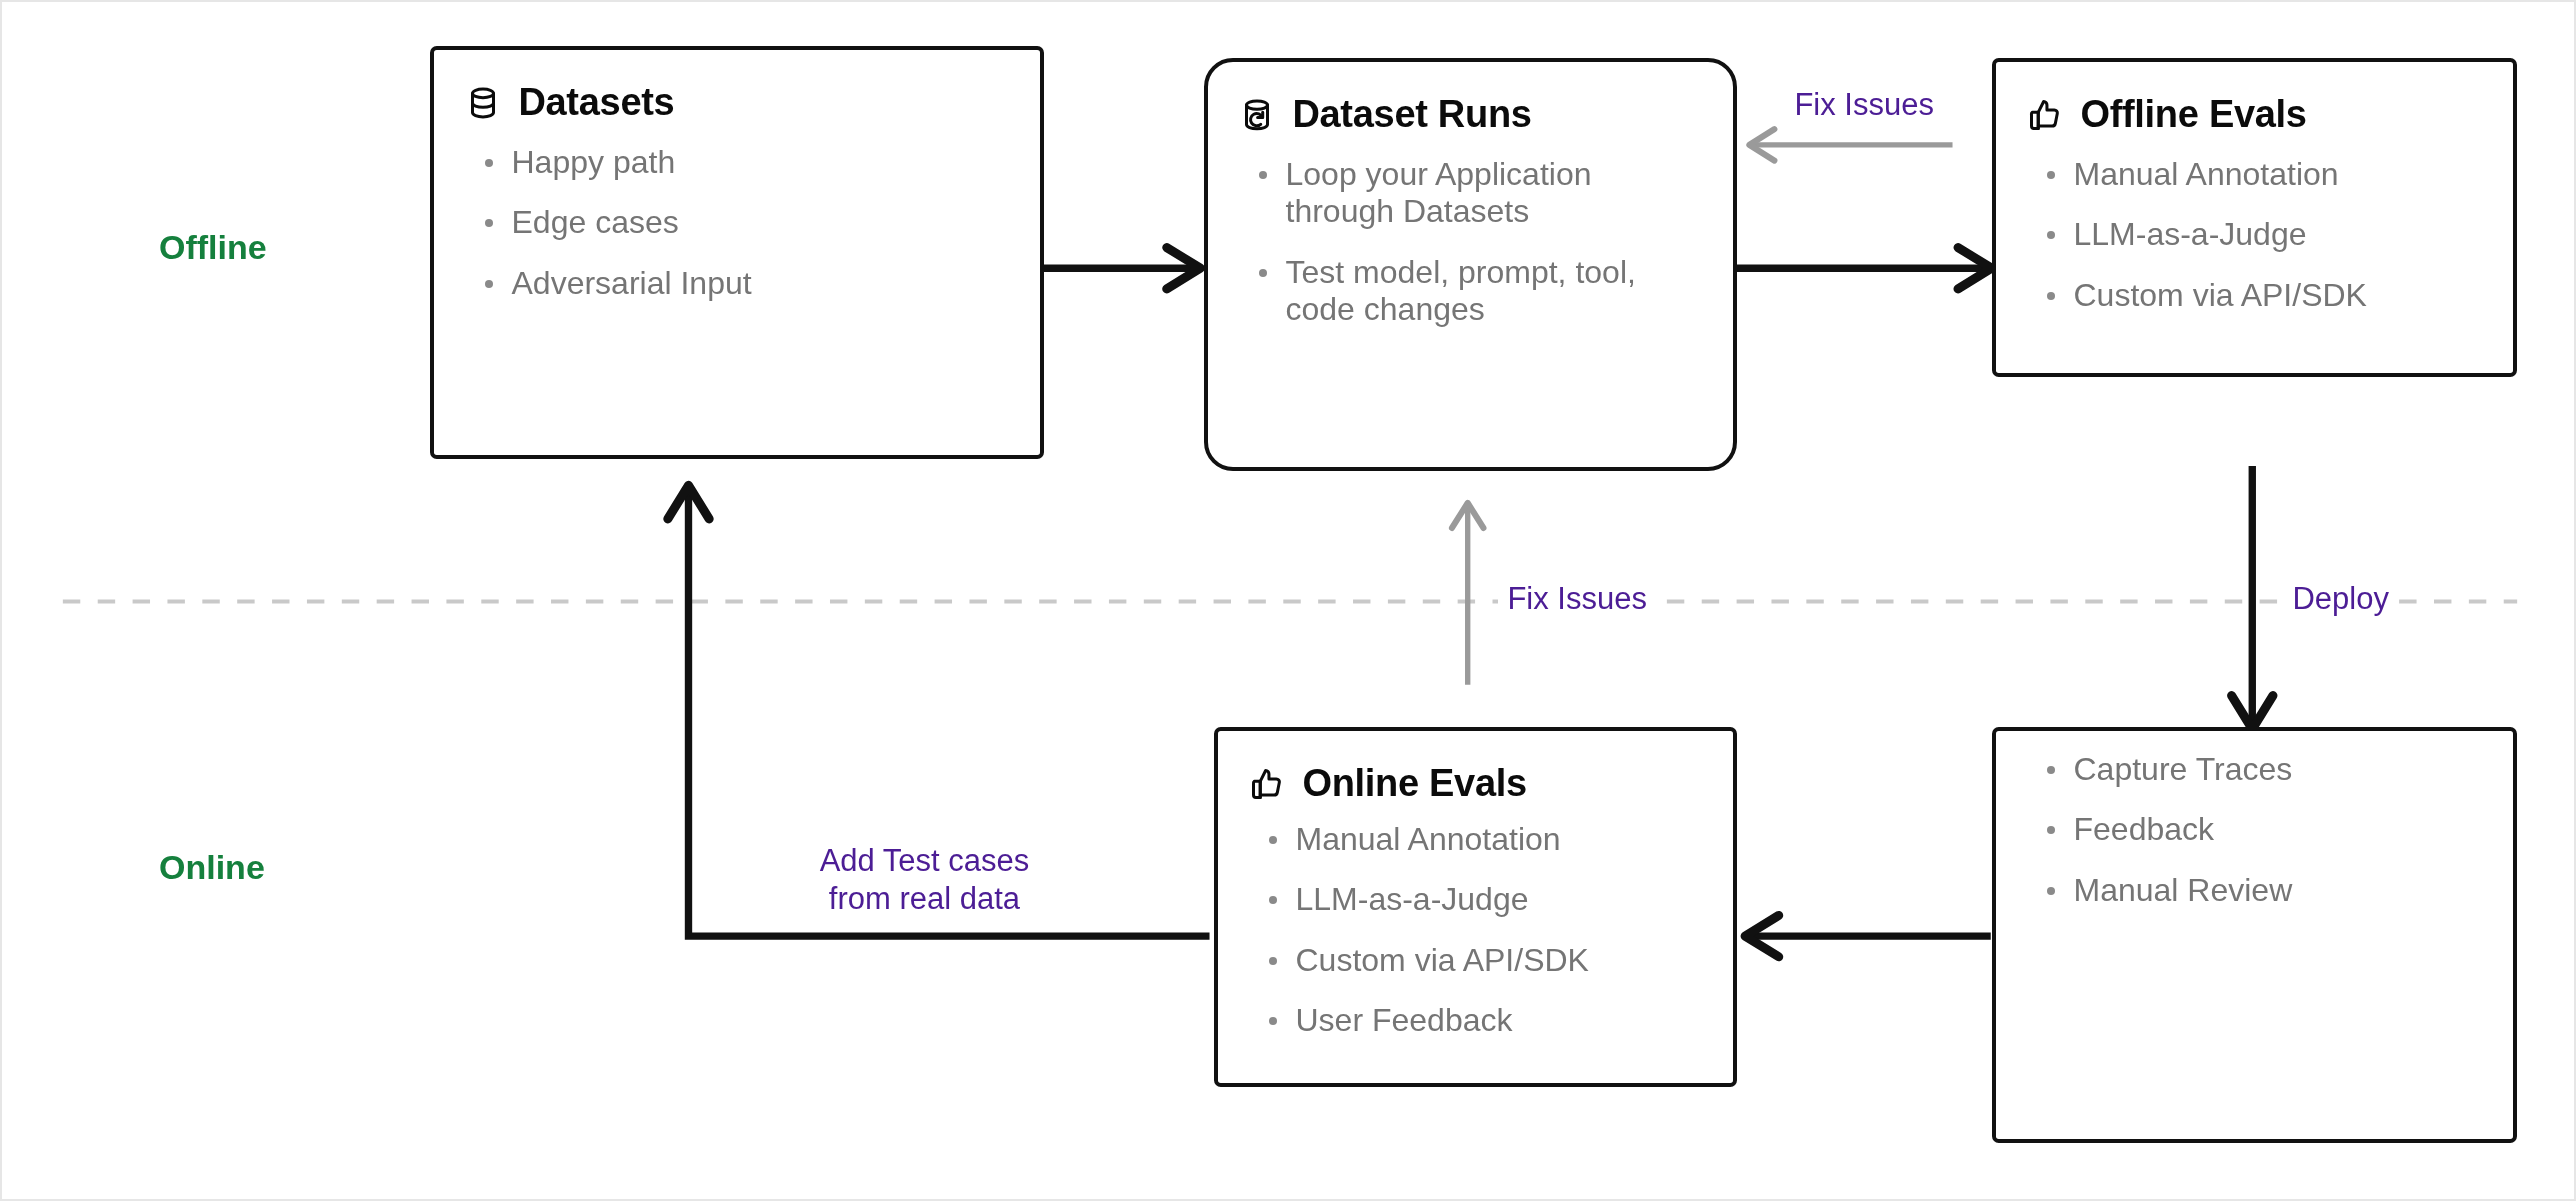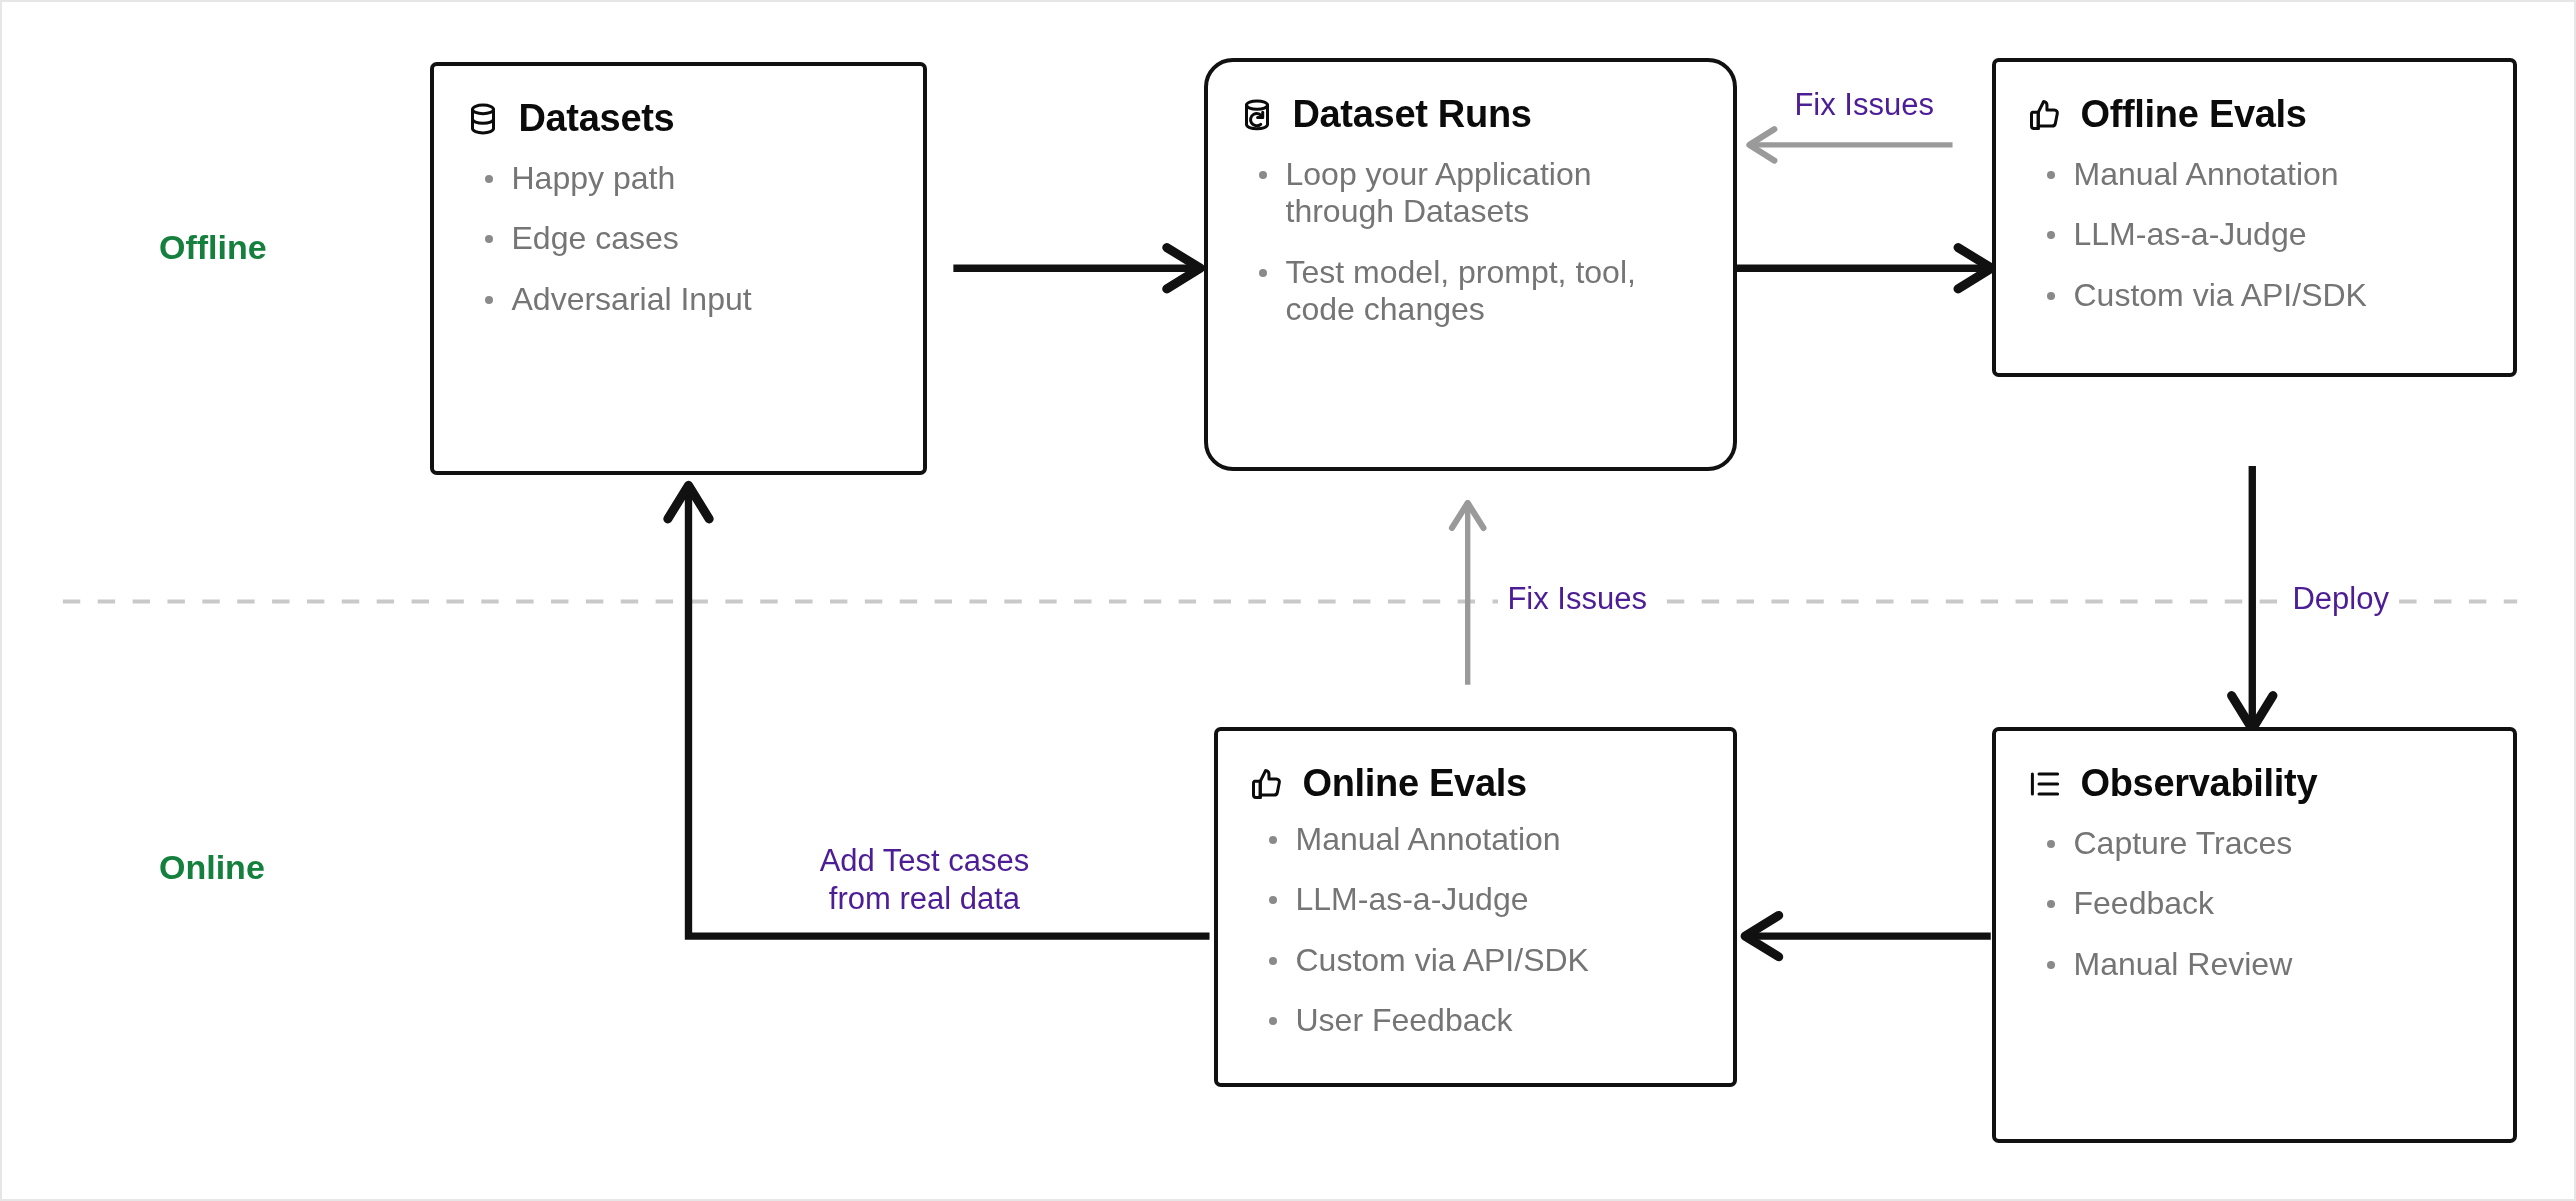--- a/index.html
+++ b/index.html
@@ -135,21 +135,21 @@
 
   <div class="edge-label" style="left:1496px; top:578px;">Fix Issues</div>
 
   <div class="edge-label" style="left:2281px; top:578px;">Deploy</div>
 
   <div class="edge-label center" style="left:802px; top:840px; width:241px; padding:0;">
     <span>Add Test cases</span><br>
     <span>from real data</span>
   </div>
 
-  <div class="node" style="left:428px; top:60px; width:497px; height:413px;">
+  <div class="node" style="left:428px; top:44px; width:614px; height:413px;">
     <div class="node-head">
       <svg class="node-icon" viewBox="0 0 24 24" fill="none" stroke="#0b0b0b" stroke-width="2" stroke-linecap="round" stroke-linejoin="round">
         <ellipse cx="12" cy="5.6" rx="7" ry="2.9"></ellipse>
         <path d="M5 5.6 v12.8 c0 1.6 3.1 2.9 7 2.9 s7 -1.3 7 -2.9 V5.6"></path>
         <path d="M5 12 c0 1.6 3.1 2.9 7 2.9 s7 -1.3 7 -2.9"></path>
       </svg>
       <div class="node-title">Datasets</div>
     </div>
     <ul class="bullets">
       <li>Happy path</li>
@@ -201,29 +201,20 @@
     </div>
     <ul class="bullets" style="padding-top:16px;">
       <li>Manual Annotation</li>
       <li>LLM-as-a-Judge</li>
       <li>Custom via API/SDK</li>
       <li>User Feedback</li>
     </ul>
   </div>
 
   <div class="node" style="left:1990px; top:725px; width:525px; height:416px;">
-    <div class="node-head">
-      <svg class="node-icon" viewBox="0 0 24 24" fill="none" stroke="#0b0b0b" stroke-width="2" stroke-linecap="round" stroke-linejoin="round">
-        <path d="M3.6 5.4v13.2"></path>
-        <path d="M8 5.4h12.4"></path>
-        <path d="M8 12h12.4"></path>
-        <path d="M8 18.6h12.4"></path>
-      </svg>
-      <div class="node-title">Observability</div>
-    </div>
     <ul class="bullets">
       <li>Capture Traces</li>
       <li>Feedback</li>
       <li>Manual Review</li>
     </ul>
   </div>
 
 </div>
 
 

